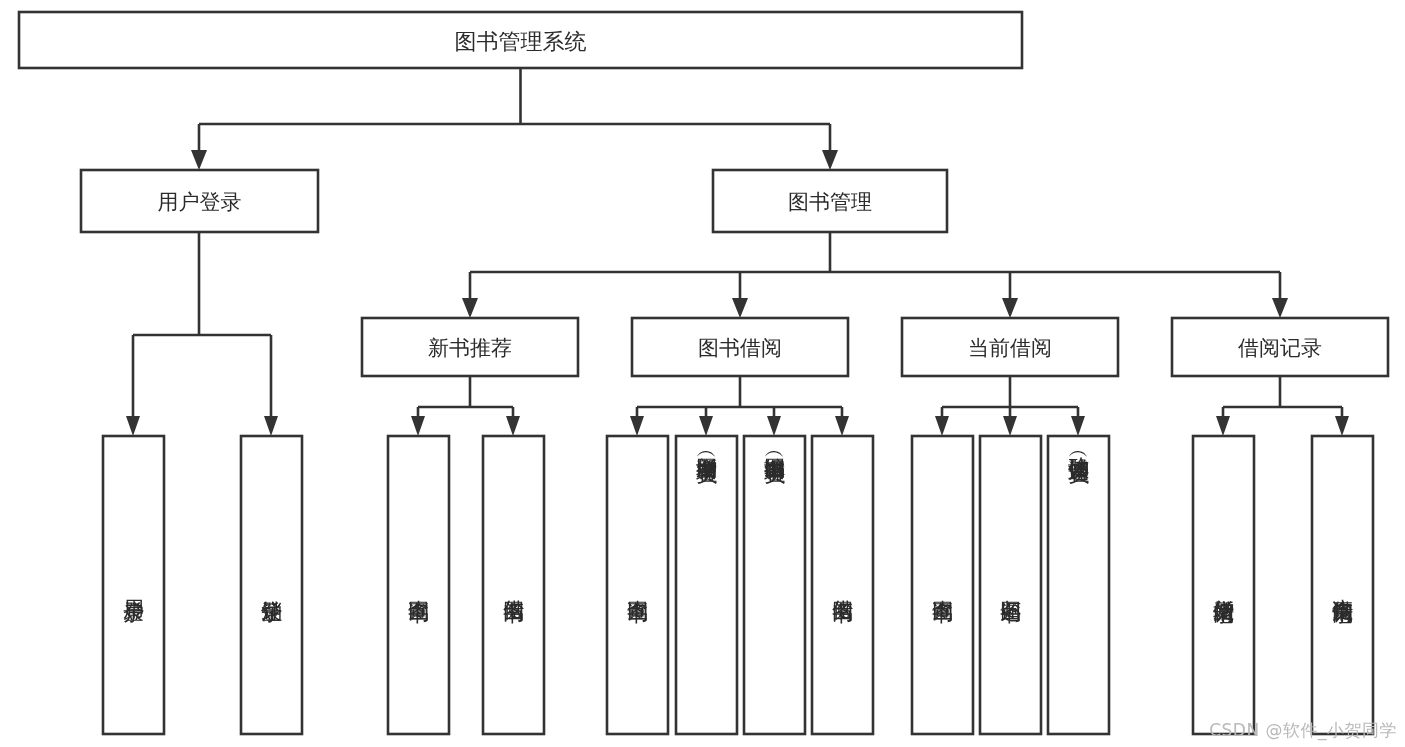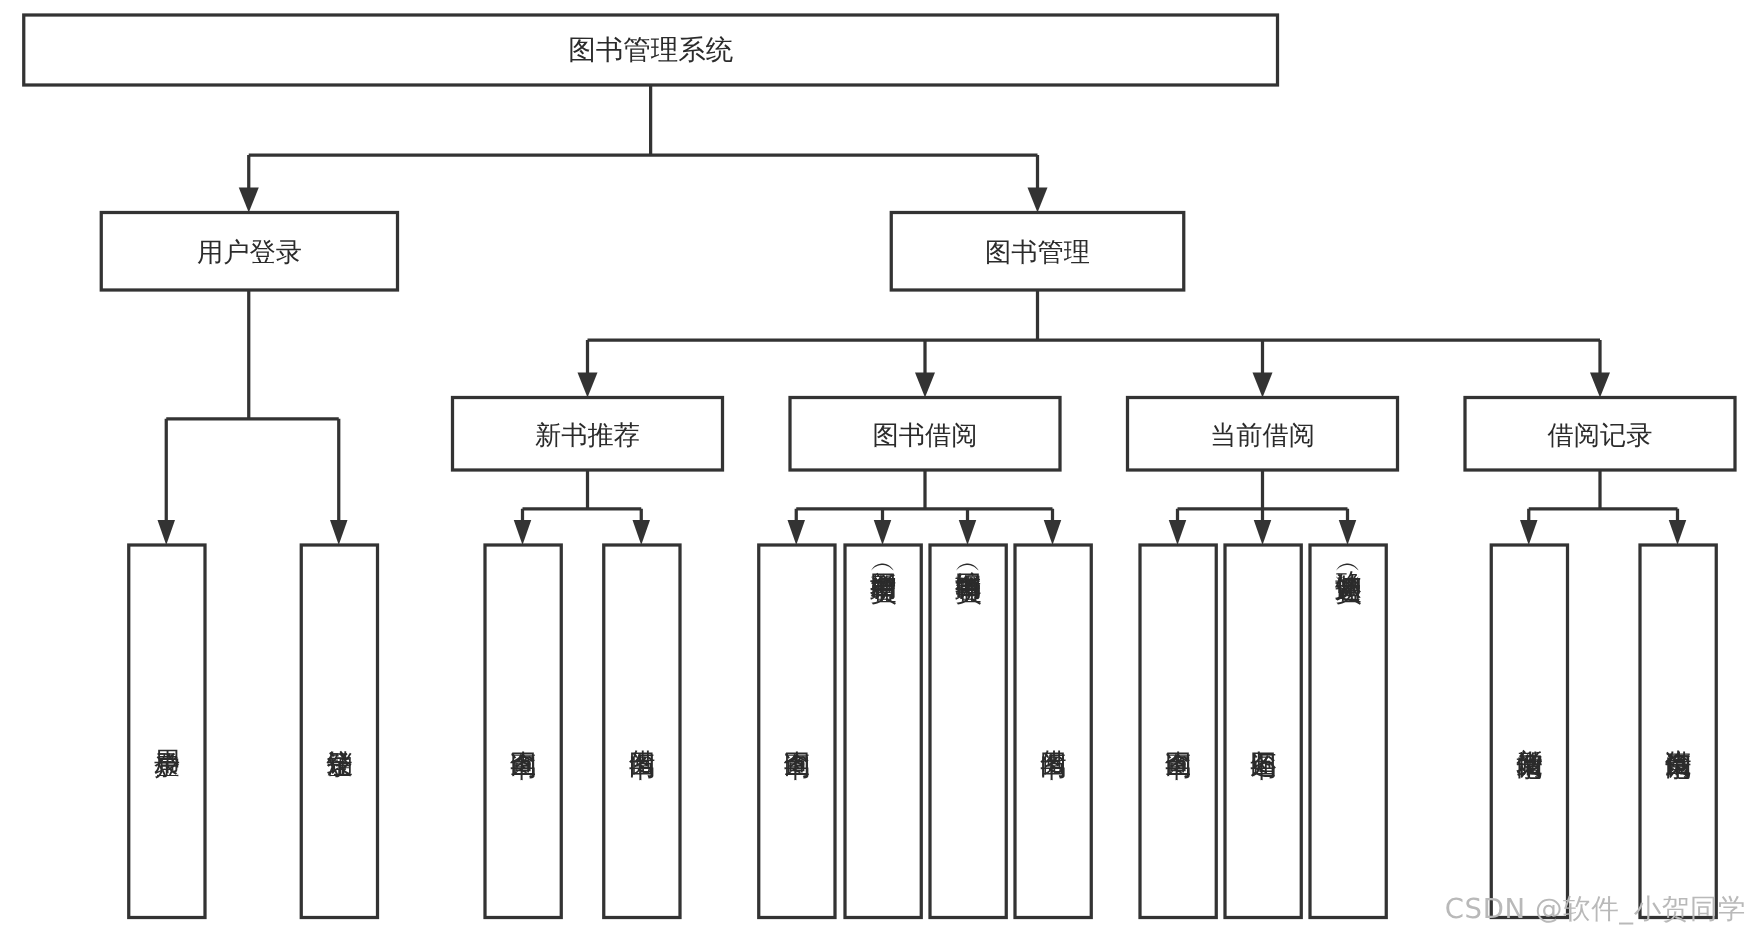--- a/index.html
+++ b/index.html
@@ -70,21 +70,21 @@
     display: flex;
     align-items: center;
     justify-content: center;
     pointer-events: none;
   }
   .watermark {
     position: absolute;
     right: 8px;
     bottom: 5px;
     color: #b9b9b9;
-    font-size: 22px;
+    font-size: 17px;
     font-family: "DejaVu Sans", "Liberation Sans", sans-serif;
     white-space: nowrap;
     letter-spacing: 0.5px;
   }
 </style>
 </head>
 <body>
 
 <div id="diagram-root">
 

